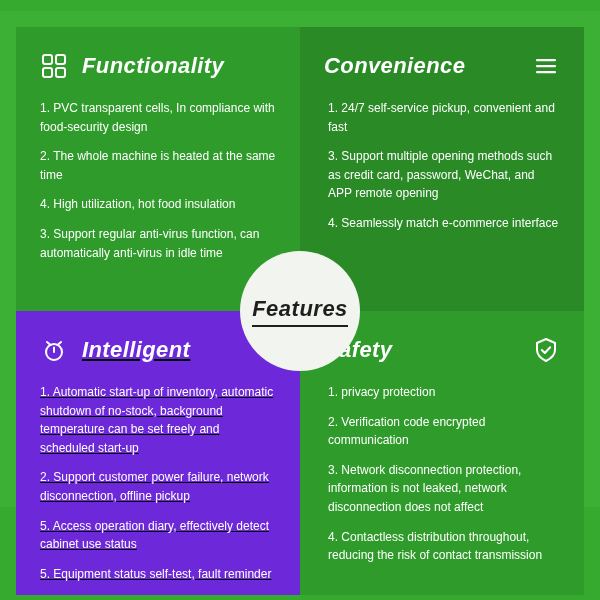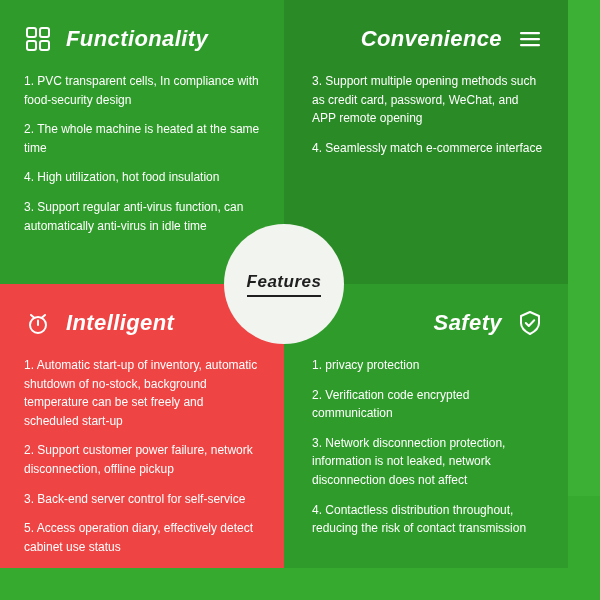--- a/index.html
+++ b/index.html
@@ -12,20 +12,22 @@
     background: #36aa2f;
     font-family: "Liberation Sans", sans-serif;
     overflow: hidden;
   }
   .poster {
     position: relative;
     width: 600px;
     height: 496px;
     background: #3cb034;
     box-sizing: border-box;
+    padding: 16px;
+    margin-top: 11px;
   }
   .grid {
     position: relative;
     width: 568px;
     height: 568px;
     display: grid;
     grid-template-columns: 1fr 1fr;
     grid-template-rows: 1fr 1fr;
     overflow: hidden;
   }
@@ -35,34 +37,35 @@
     padding: 22px 24px 10px 24px;
     overflow: hidden;
   }
   .q-func {
     background: #2f9b2a;
   }
   .q-conv {
     background: #2a8a26;
   }
   .q-intel {
-    background: #ef4444;
+    background: #6d28d9;
+    text-decoration: underline;
   }
   .q-safety {
     background: #2f9b2a;
   }
   .q-head {
     display: flex;
     align-items: center;
     gap: 14px;
     margin-bottom: 16px;
     height: 34px;
   }
   .q-head.right {
-    justify-content: flex-end;
+    justify-content: space-between;
   }
   .q-title {
     font-size: 22px;
     font-style: italic;
     font-weight: bold;
     color: #ffffff;
     letter-spacing: 0.4px;
     white-space: nowrap;
   }
   .q-icon {
@@ -99,21 +102,21 @@
     width: 120px;
     height: 120px;
     border-radius: 50%;
     background: #f2f4ef;
     display: flex;
     align-items: center;
     justify-content: center;
     z-index: 5;
   }
   .center-label {
-    font-size: 17px;
+    font-size: 22px;
     font-style: italic;
     font-weight: bold;
     color: #1f1f1f;
     border-bottom: 2px solid #1f1f1f;
     padding-bottom: 3px;
     letter-spacing: 0.5px;
   }
 </style>
 </head>
 <body>
@@ -146,41 +149,41 @@
         <span class="q-title">Convenience</span>
         <span class="q-icon">
           <svg width="26" height="26" viewBox="0 0 26 26">
             <rect x="3" y="6" width="20" height="2.3" rx="1.1" fill="#ffffff"></rect>
             <rect x="3" y="12" width="20" height="2.3" rx="1.1" fill="#ffffff"></rect>
             <rect x="3" y="18" width="20" height="2.3" rx="1.1" fill="#ffffff"></rect>
           </svg>
         </span>
       </div>
       <ul class="items">
+        <li class="item">1. 24/7 self-service pickup, convenient and fast</li>
         <li class="item">3. Support multiple opening methods such as credit card, password, WeChat, and APP remote opening</li>
         <li class="item">4.  Seamlessly match e-commerce interface</li>
       </ul>
     </div>
 
     <div class="quad q-intel">
       <div class="q-head">
         <span class="q-icon">
           <svg width="26" height="26" viewBox="0 0 26 26">
             <circle cx="13" cy="15" r="8" fill="none" stroke="#ffffff" stroke-width="2"></circle>
             <line x1="13" y1="10.5" x2="13" y2="15" stroke="#ffffff" stroke-width="2" stroke-linecap="round"></line>
             <line x1="6" y1="5" x2="9.5" y2="8" stroke="#ffffff" stroke-width="2" stroke-linecap="round"></line>
             <line x1="20" y1="5" x2="16.5" y2="8" stroke="#ffffff" stroke-width="2" stroke-linecap="round"></line>
           </svg>
         </span>
         <span class="q-title">Intelligent</span>
       </div>
       <ul class="items">
         <li class="item">1. Automatic start-up of inventory, automatic shutdown of no-stock, background temperature can be set freely and scheduled start-up</li>
         <li class="item">2. Support customer power failure, network disconnection, offline pickup</li>
-        <li class="item">3. Back-end server control for self-service</li>
         <li class="item">5.  Access operation diary, effectively detect cabinet use status</li>
         <li class="item">5. Equipment status self-test, fault reminder</li>
       </ul>
     </div>
 
     <div class="quad q-safety">
       <div class="q-head right">
         <span class="q-title">Safety</span>
         <span class="q-icon">
           <svg width="26" height="26" viewBox="0 0 26 26">

